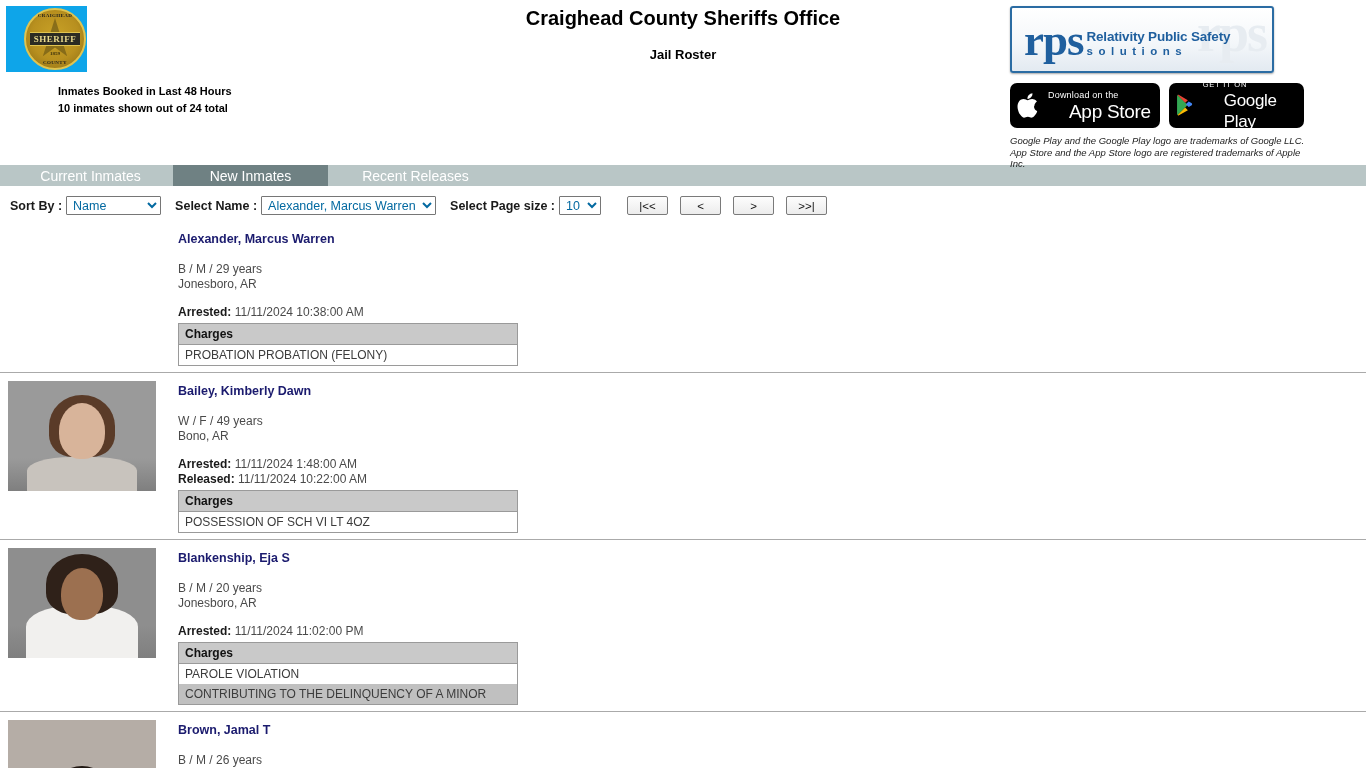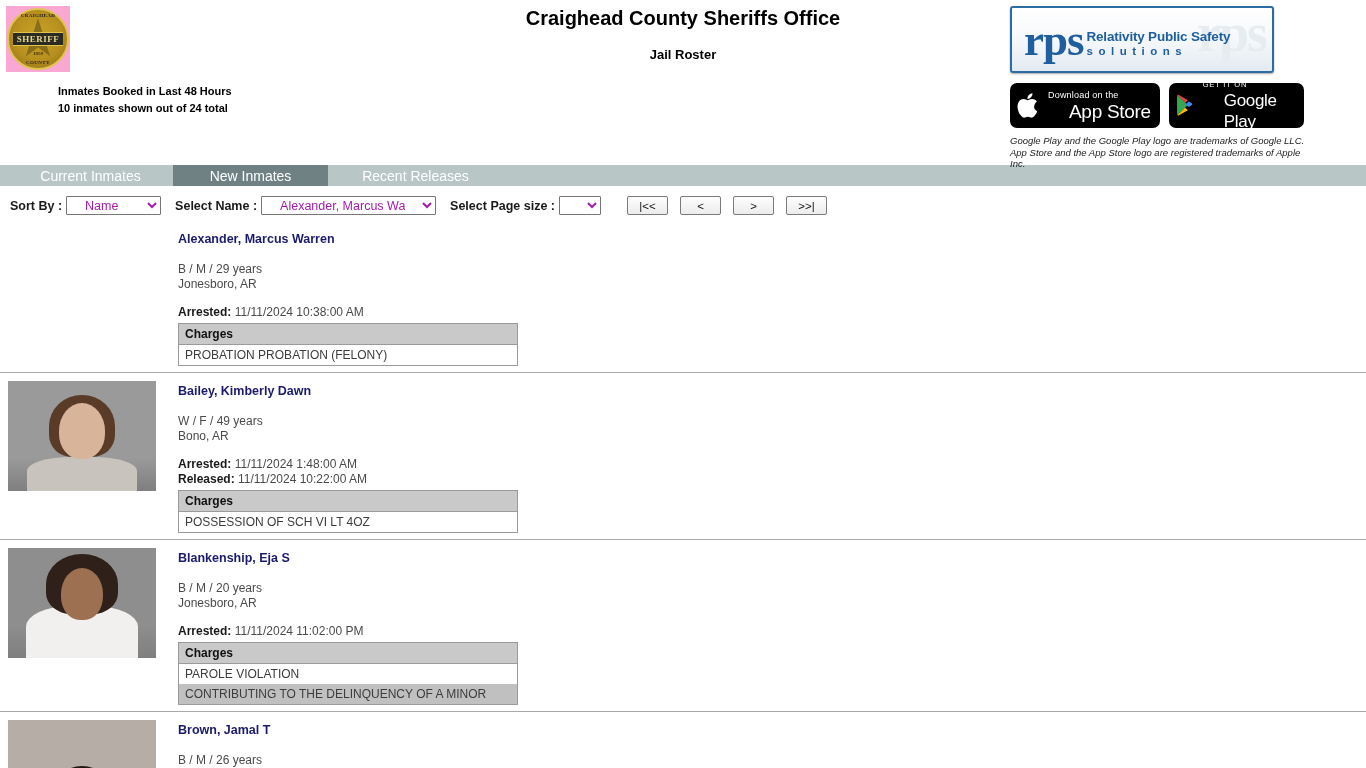--- a/index.html
+++ b/index.html
@@ -19,24 +19,25 @@
     position: relative;
     height: 165px;
   }
 
   .seal {
     position: absolute;
     left: 6px;
     top: 6px;
     width: 64px;
     height: 66px;
-    background: #f9a8d4;
+    background: #0ea5e9;
     display: flex;
     align-items: center;
     justify-content: center;
+    padding-left: 17px;
   }
   .seal-inner {
     width: 58px;
     height: 58px;
     border-radius: 50%;
     background: radial-gradient(circle at 50% 45%, #c9a227 0%, #b8901f 55%, #8a6a13 100%);
     border: 2px solid #e0c44f;
     position: relative;
     display: flex;
     align-items: center;
@@ -248,25 +249,25 @@
     font-size: 12.5px;
     font-weight: bold;
     color: #1a1a1a;
   }
   .ctl-label { margin-right: 4px; white-space: nowrap; }
   .ctl-gap { width: 14px; }
   select {
     font-family: "Liberation Sans", sans-serif;
     font-size: 12.5px;
     font-weight: normal;
-    color: #a21caf;
+    color: #0369a1;
     background: #ffffff;
     border: 1px solid #767676;
     border-radius: 1px;
-    padding: 1px 14px;
+    padding: 1px 2px;
     height: 19px;
     box-sizing: border-box;
   }
   select.sel-sort { width: 95px; }
   select.sel-name { width: 175px; }
   select.sel-size { width: 42px; }
 
   .pager { display: flex; margin-left: 26px; gap: 12px; }
   .pg-btn {
     width: 41px;

